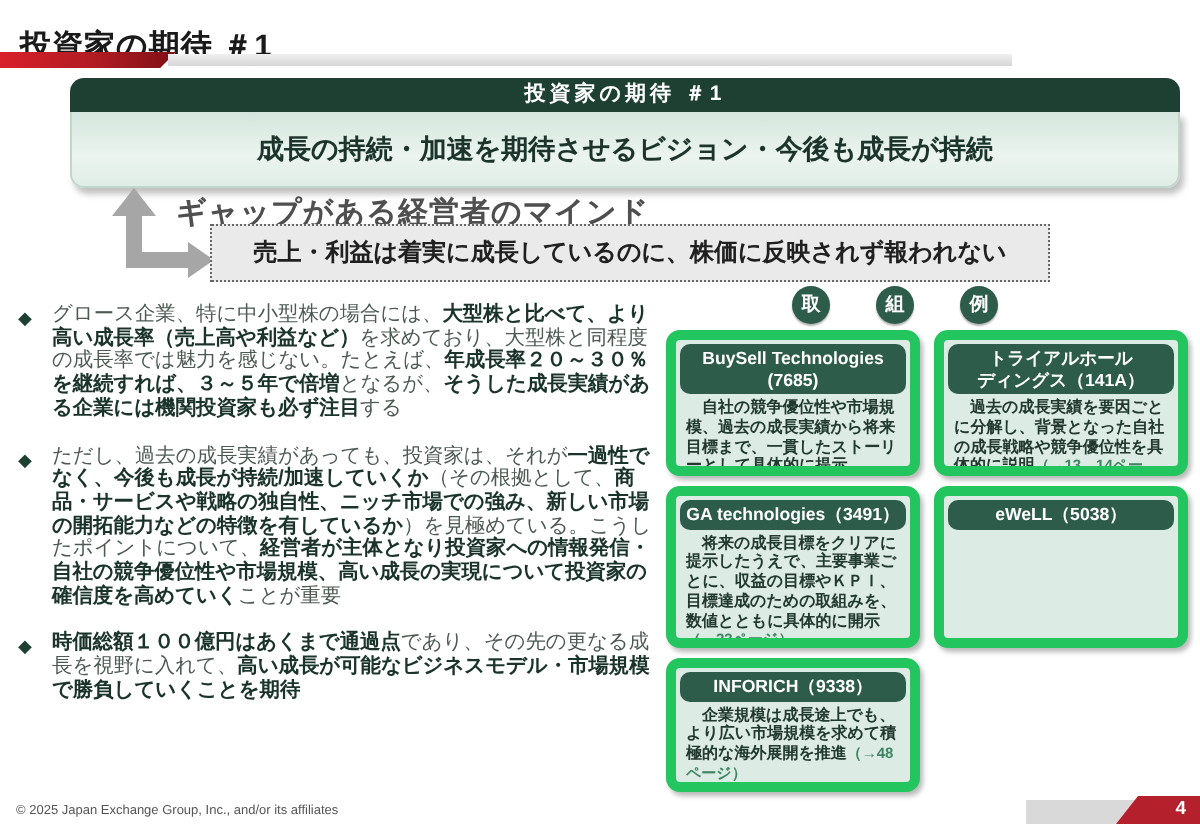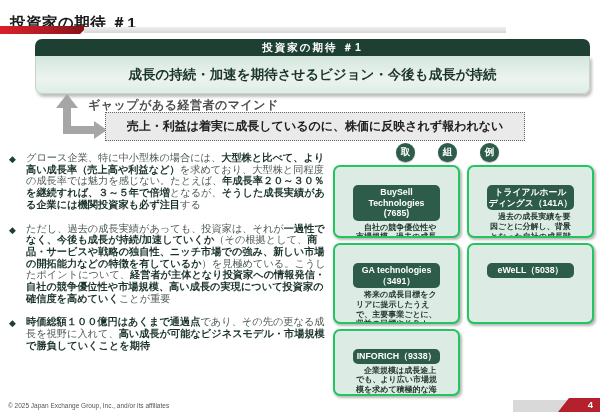--- a/index.html
+++ b/index.html
@@ -32,21 +32,21 @@
   .banner-body{
     height:37px;line-height:37px;text-align:center;
     background:linear-gradient(180deg,#d3e6dc 0%,#ecf4ef 60%,#dfede6 100%);
     border:1px solid #c2d6cb;border-top:none;border-radius:0 0 7px 7px;
     font-size:13.5px;font-weight:bold;color:#1c352c;
     box-shadow:2px 3px 3px rgba(0,0,0,.25);
   }
   
   .gap-label{
     position:absolute;left:88px;top:97px;
-    font-size:12px;font-weight:bold;color:#4f4f4f;letter-spacing:.5px;
+    font-size:15px;font-weight:bold;color:#4f4f4f;letter-spacing:.5px;
   }
   .gap-arrow{position:absolute;left:56px;top:94px;}
   .mindset-box{
     position:absolute;left:105px;top:112px;width:418px;height:27px;
     background:#eaeaea;border:1px dotted #666;
     display:flex;align-items:center;justify-content:center;
     font-size:12px;font-weight:bold;color:#202020;
   }
   
   .bullets{position:absolute;left:9px;top:152px;width:320px;list-style:none;margin:0;padding:0;}
@@ -66,23 +66,23 @@
     display:flex;align-items:center;justify-content:center;
     box-shadow:0 1px 1px rgba(0,0,0,.3);
   }
   
   .cards{
     position:absolute;left:333px;top:165px;width:261px;
     display:grid;grid-template-columns:1fr 1fr;grid-template-rows:73px 81px 67px;
     column-gap:7px;row-gap:5px;
   }
   .card{
-    background:#dcebe3;border-radius:7px;padding:18px;
+    background:#dcebe3;border-radius:7px;padding:2px;
     box-shadow:1.5px 2px 2.5px rgba(0,0,0,.28);
-    border:2px solid #22c55e;box-sizing:border-box;overflow:hidden;
+    border:5px solid #22c55e;box-sizing:border-box;overflow:hidden;
   }
   .card-head{
     background:#2d5c4a;border-radius:5px;color:#fff;text-align:center;
     font-size:8.8px;font-weight:bold;line-height:10.5px;padding:2px 1px;
   }
   .card-body{
     margin:2px 3px 0;font-size:8px;font-weight:bold;line-height:9.8px;
     color:#22392f;text-indent:1em;
   }
   .card-body .ref{color:#3e8565;font-weight:bold;font-size:7.5px;}

